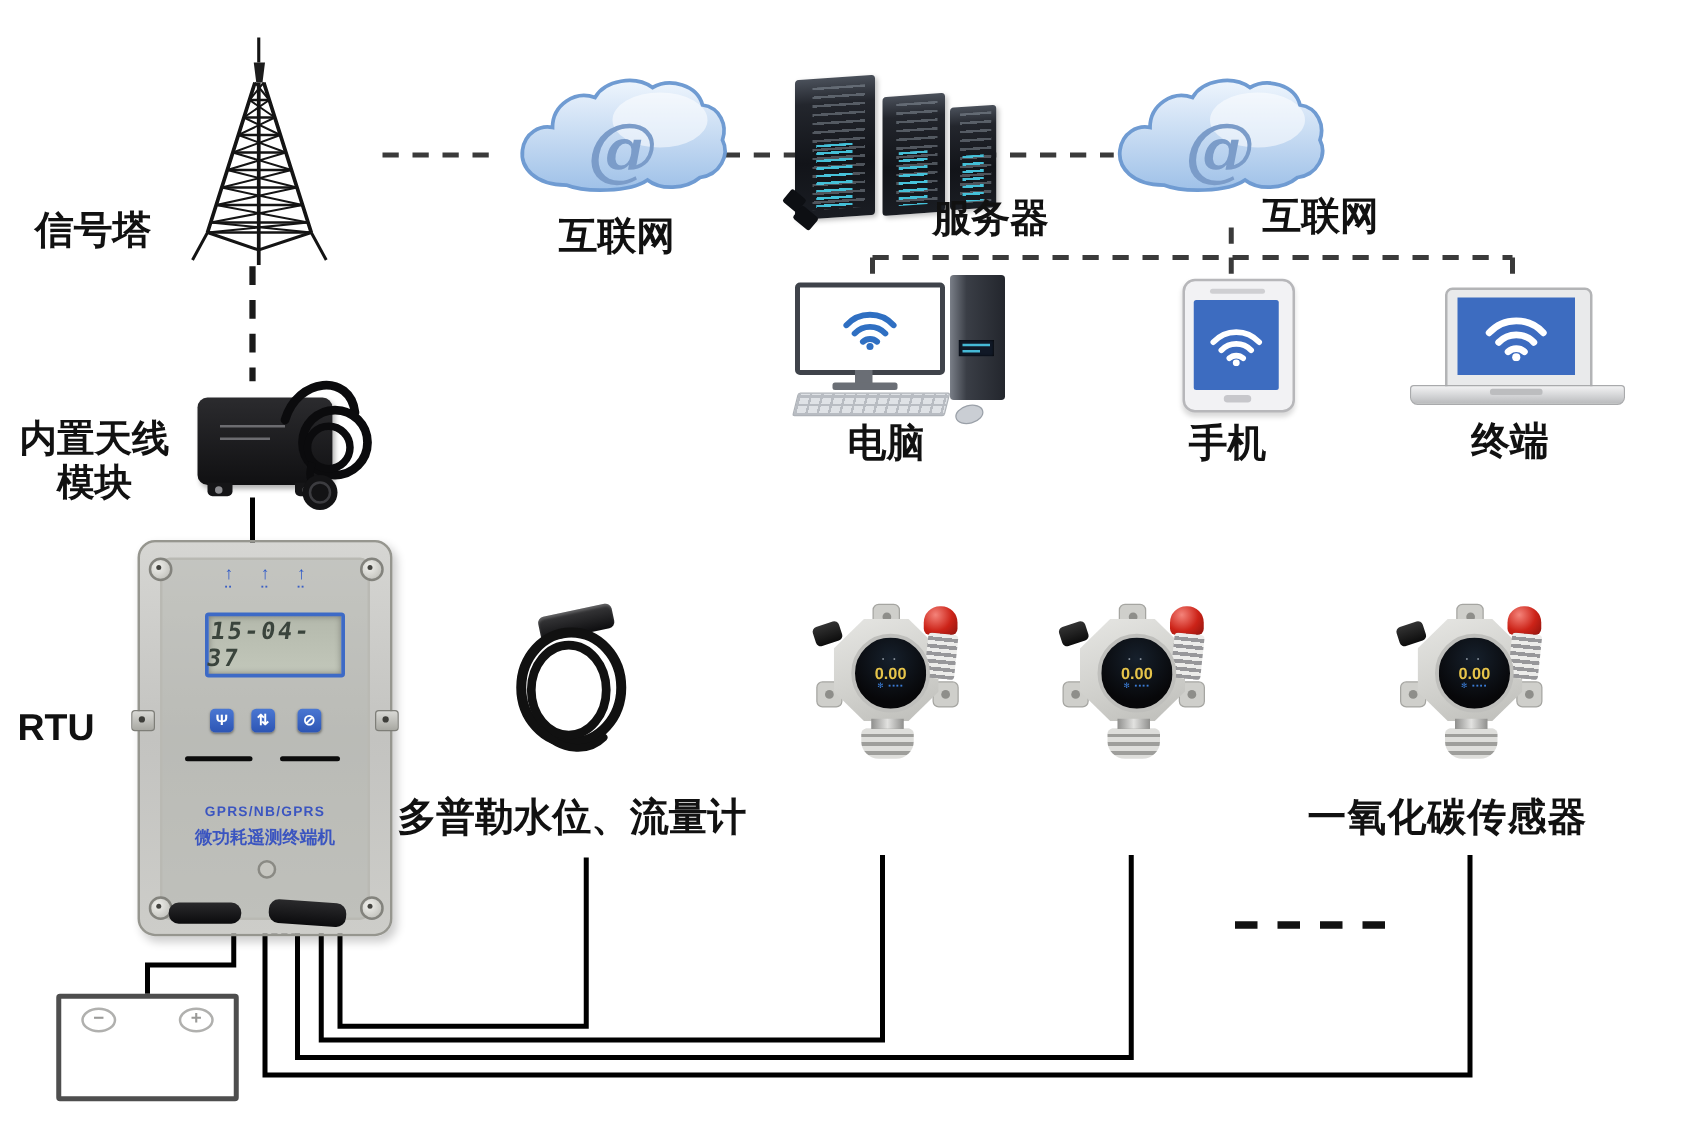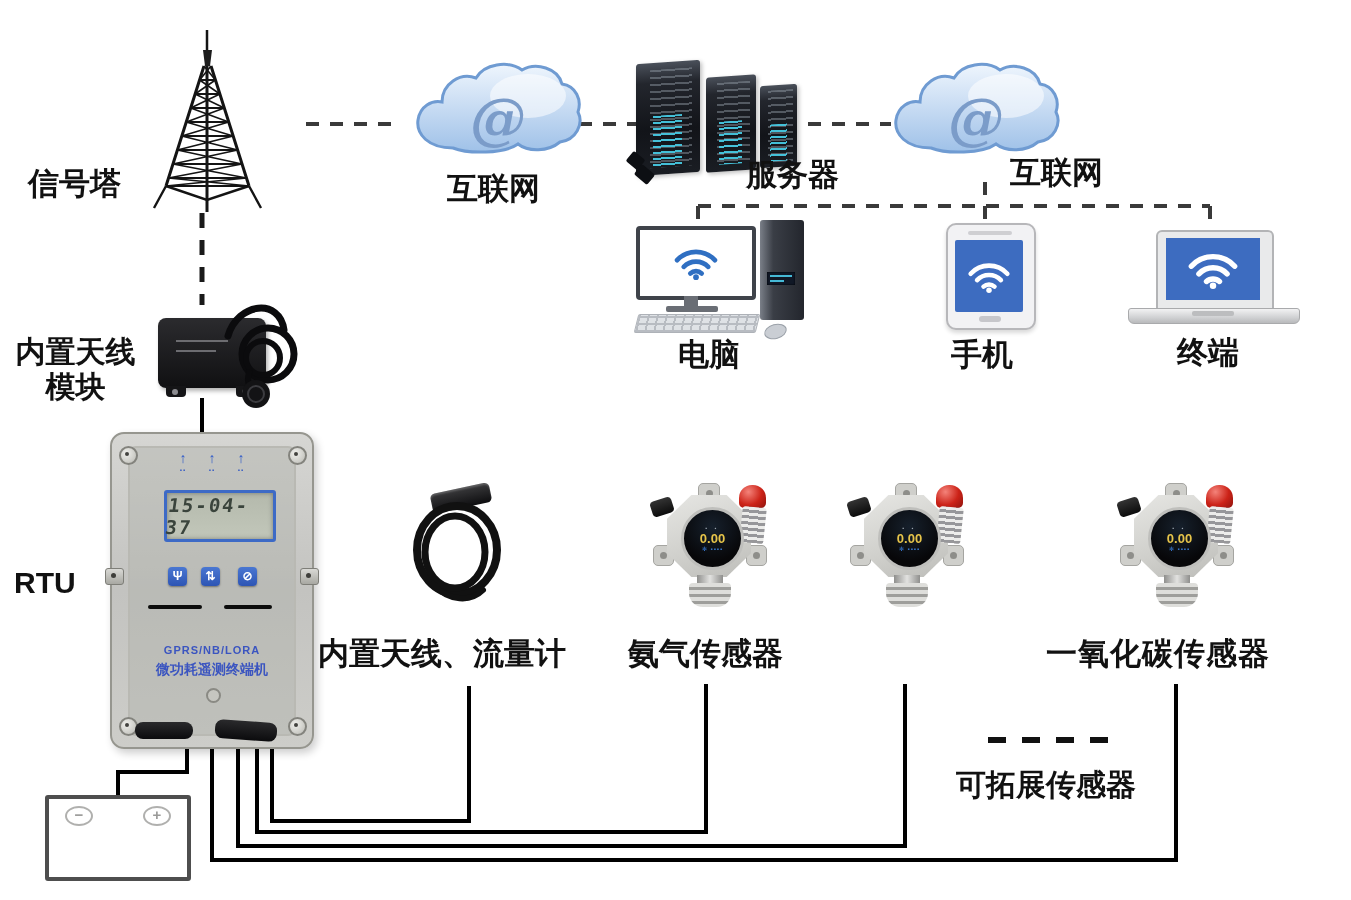--- a/index.html
+++ b/index.html
@@ -319,21 +319,21 @@
       <div class="rtu-arrow"><span>↑</span><i>▪▪</i></div>
     </div>
     <div class="lcd">
         <span>15-04-37</span>
       </div>
     <div class="rtu-btn" style="left:56px;">Ψ</div>
     <div class="rtu-btn" style="left:89px;">⇅</div>
     <div class="rtu-btn" style="left:126px;">⊘</div>
     <div class="slot" style="left:36px;width:54px;"></div>
     <div class="slot" style="left:112px;width:48px;"></div>
-    <div class="rtu-txt1">GPRS/NB/LORA</div>
+    <div class="rtu-txt1">GPRS/NB/GPRS</div>
     <div class="rtu-txt2">微功耗遥测终端机</div>
     <div class="rtu-bscrew"></div>
     <div class="rtu-conn" style="left:23px;top:288px;width:58px;height:17px;"></div>
     <div class="rtu-conn" style="left:103px;top:287px;width:62px;height:19px;transform:rotate(4deg);"></div>
   </div>
   <div class="lbl" style="left:14px;top:566px;font-size:30px;">RTU</div>
 
   <div class="abs battery" style="left:45px;top:795px;">
     <div class="term" style="left:16px;">−</div>
     <div class="term" style="left:94px;">+</div>
@@ -392,19 +392,17 @@
     <div class="gs-beacon-base"></div>
     <div class="gs-display">
       <div class="r1">▪ ▪</div>
       <div class="val">0.00</div>
       <div class="r3">✻ ▪▪▪▪</div>
     </div>
     <div class="gs-neck"></div>
     <div class="gs-sinter"></div>
   </div>
 
-  <div class="lbl" style="left:318px;top:633px;">内置天线、流量计</div>
-  <div class="lbl" style="left:628px;top:633px;">氨气传感器</div>
+  <div class="lbl" style="left:318px;top:633px;">多普勒水位、流量计</div>
   <div class="lbl" style="left:1046px;top:633px;letter-spacing:1px;">一氧化碳传感器</div>
 
-  <div class="lbl" style="left:956px;top:765px;font-size:30px;">可拓展传感器</div>
 
 </div>
 
 </body></html>

